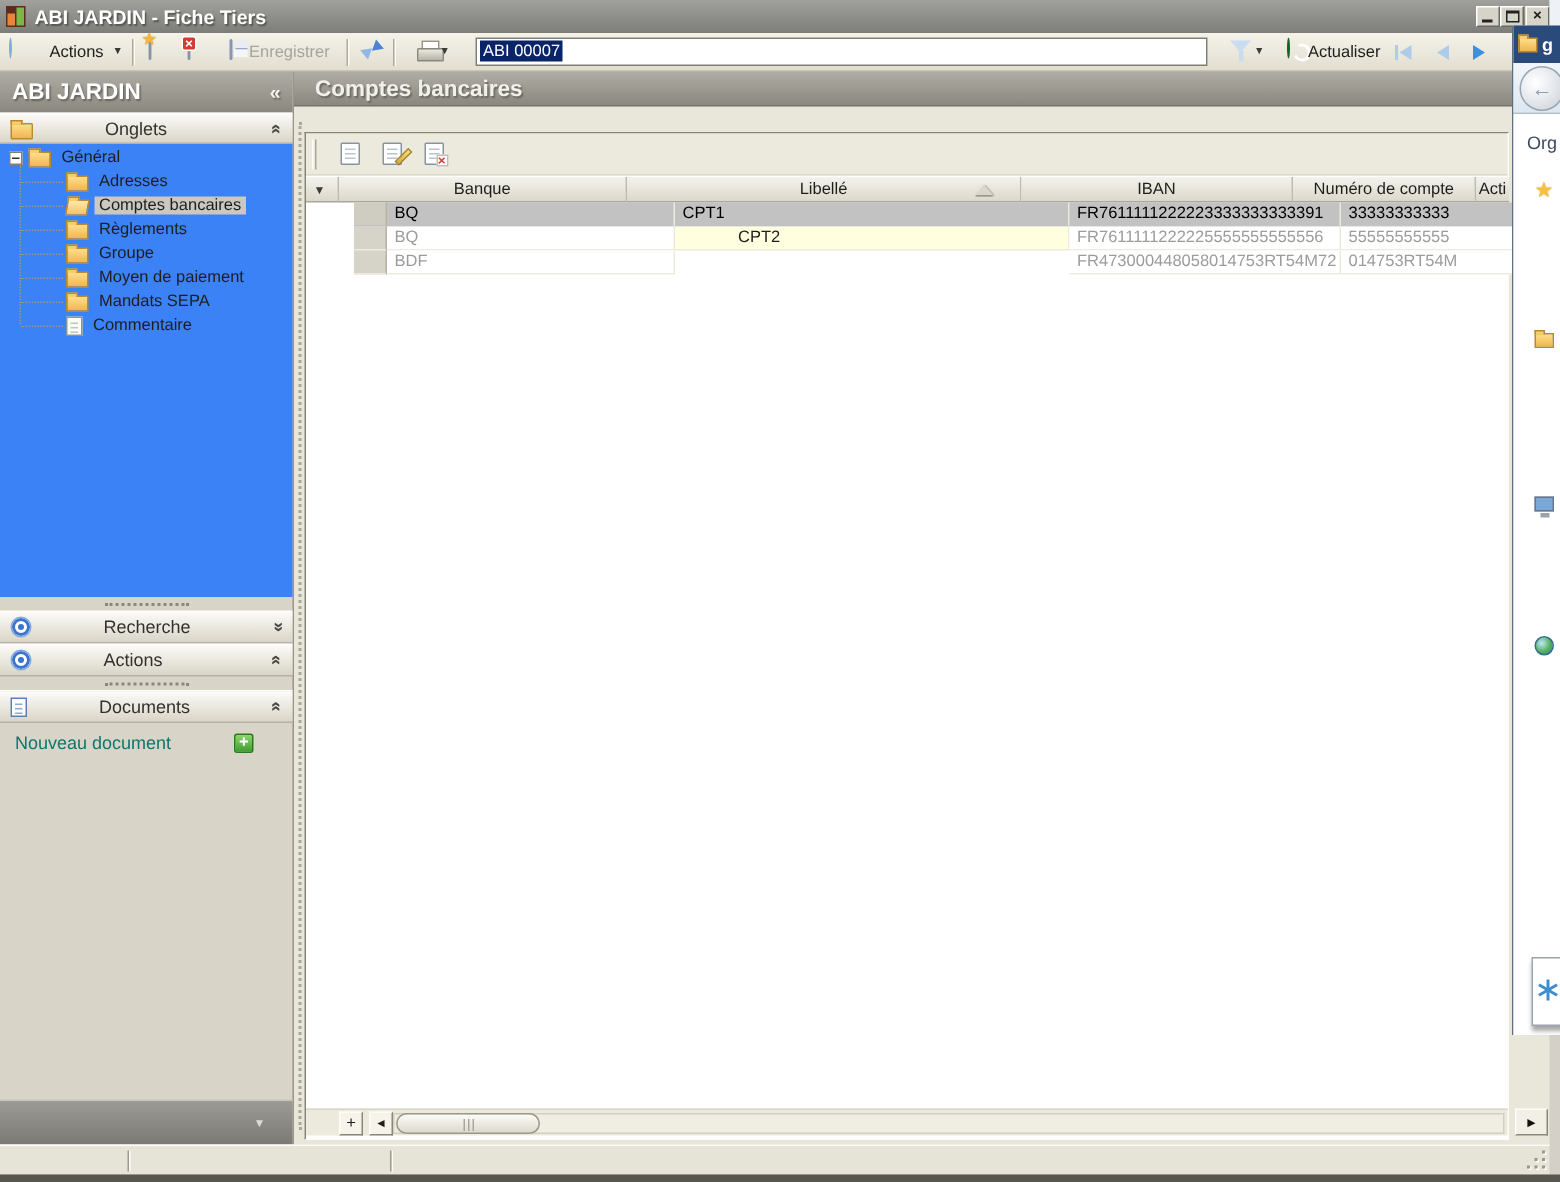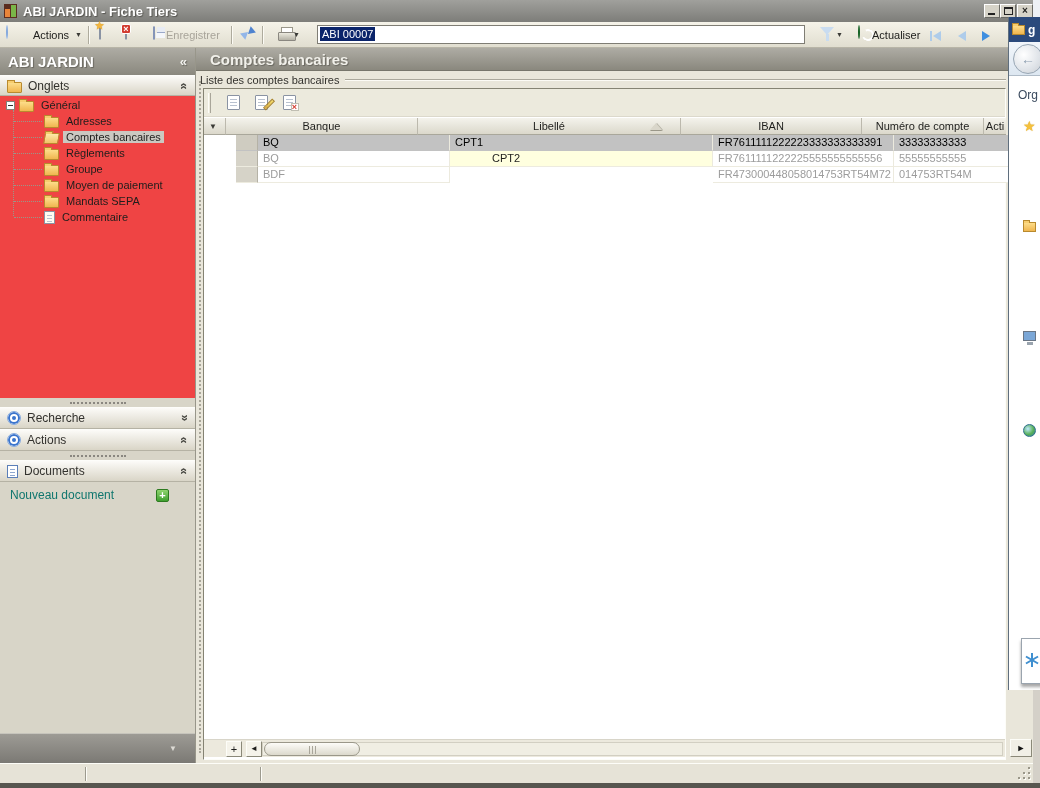--- a/index.html
+++ b/index.html
@@ -60,28 +60,28 @@
 
   
   .sidebar { position:absolute; left:0; top:48px; width:196px; height:715px; background:#d8d5c8; border-right:1px solid #98968a; }
   .sidebar > * { position:absolute; left:0; right:0; }
   .sb-header { top:0; height:27px; background:linear-gradient(#aFAaA2,#8a887e); background:linear-gradient(#aeaca4,#8a887e);
     color:#fff; font-weight:bold; font-size:15px; display:flex; align-items:center; padding:0 8px; text-shadow:1px 1px 1px #6a itemName; text-shadow:1px 1px 1px #6a6860; }
   .sb-header .chev-l { margin-left:auto; font-size:13px; font-weight:bold; color:#f2f2ee; }
   .sb-bar { display:flex; align-items:center; gap:6px; padding:0 7px; background:linear-gradient(#fcfbf8,#d9d5c7);
     border-top:1px solid #fdfdfa; border-bottom:1px solid #b5b2a4; color:#33322e; font-size:12px; }
   .sb-onglets { top:27px; height:21px; }
-  .bar-label { flex:1; }
+  .bar-label { flex:1;margin-left:42px; }
   .chev { display:inline-block; font-size:12px; font-weight:bold; color:#4a4a44; }
   .chev-up { transform:rotate(90deg); }
   .chev-down { transform:rotate(-90deg); }
   .folder { position:relative; width:15px; height:11px; background:linear-gradient(#fddd8a,#f0b64f); border:1px solid #b98a2e; border-radius:1px; margin-top:3px; flex:none; }
   .folder::before { content:""; position:absolute; top:-3px; left:-1px; width:6px; height:2px; background:#f7cd6e; border:1px solid #b98a2e; border-bottom:none; }
   .folder.open { transform:skewX(-10deg); background:linear-gradient(#fde9a8,#f2c268); }
-  .sb-tree { top:48px; height:302px; background:#ef4444; padding-top:1px; }
+  .sb-tree { top:48px; height:302px; background:#3b82f6; padding-top:1px; }
   .tree-row { position:relative; height:16px; display:flex; align-items:center; white-space:nowrap; }
   .tree-row .lbl { padding:0 3px; font-size:11px; }
   .tree-row .lbl.selected { background:#cbc8c1; }
   .expander { width:9px; height:9px; background:#fff; border:1px solid #848078; position:relative; margin:0 4px 0 6px; flex:none; }
   .expander::after { content:""; position:absolute; left:1px; top:3px; width:5px; height:1px; background:#333; }
   .stub { width:28px; height:0; border-top:1px dotted #9a9789; margin-left:14px; margin-right:2px; flex:none; }
   .vline { position:absolute; left:13px; top:14px; height:106px; border-left:1px dotted #9a9789; }
   .page-sm { position:relative; width:11px; height:13px; background:#fffdf2; border:1px solid #8a93a3; flex:none; }
   .page-sm i { position:absolute; left:2px; right:2px; top:3px; height:1px; background:#b9c2d0; box-shadow:0 3px 0 #b9c2d0,0 6px 0 #b9c2d0; }
   .doc-blue { position:relative; width:11px; height:13px; background:#fff; border:1px solid #5b7fb8; flex:none; }
@@ -315,24 +315,20 @@
     </div>
   </div>
 
   <div class="main-bg"></div>
   <div class="vsplitter">
       <i></i>
     </div>
   <div class="main-header">
     <span>Comptes bancaires</span>
   </div>
-  <div class="group-row">
-    <span class="group-label">Liste des comptes bancaires</span>
-    <i class="group-line"></i>
-  </div>
 
   <div class="panel">
     <div class="p-toolbar">
       <i class="gripper"></i>
       <span class="pt-btn">
           <span class="icon-page">
             <i></i>
           </span>
         </span>
       <span class="pt-btn">

